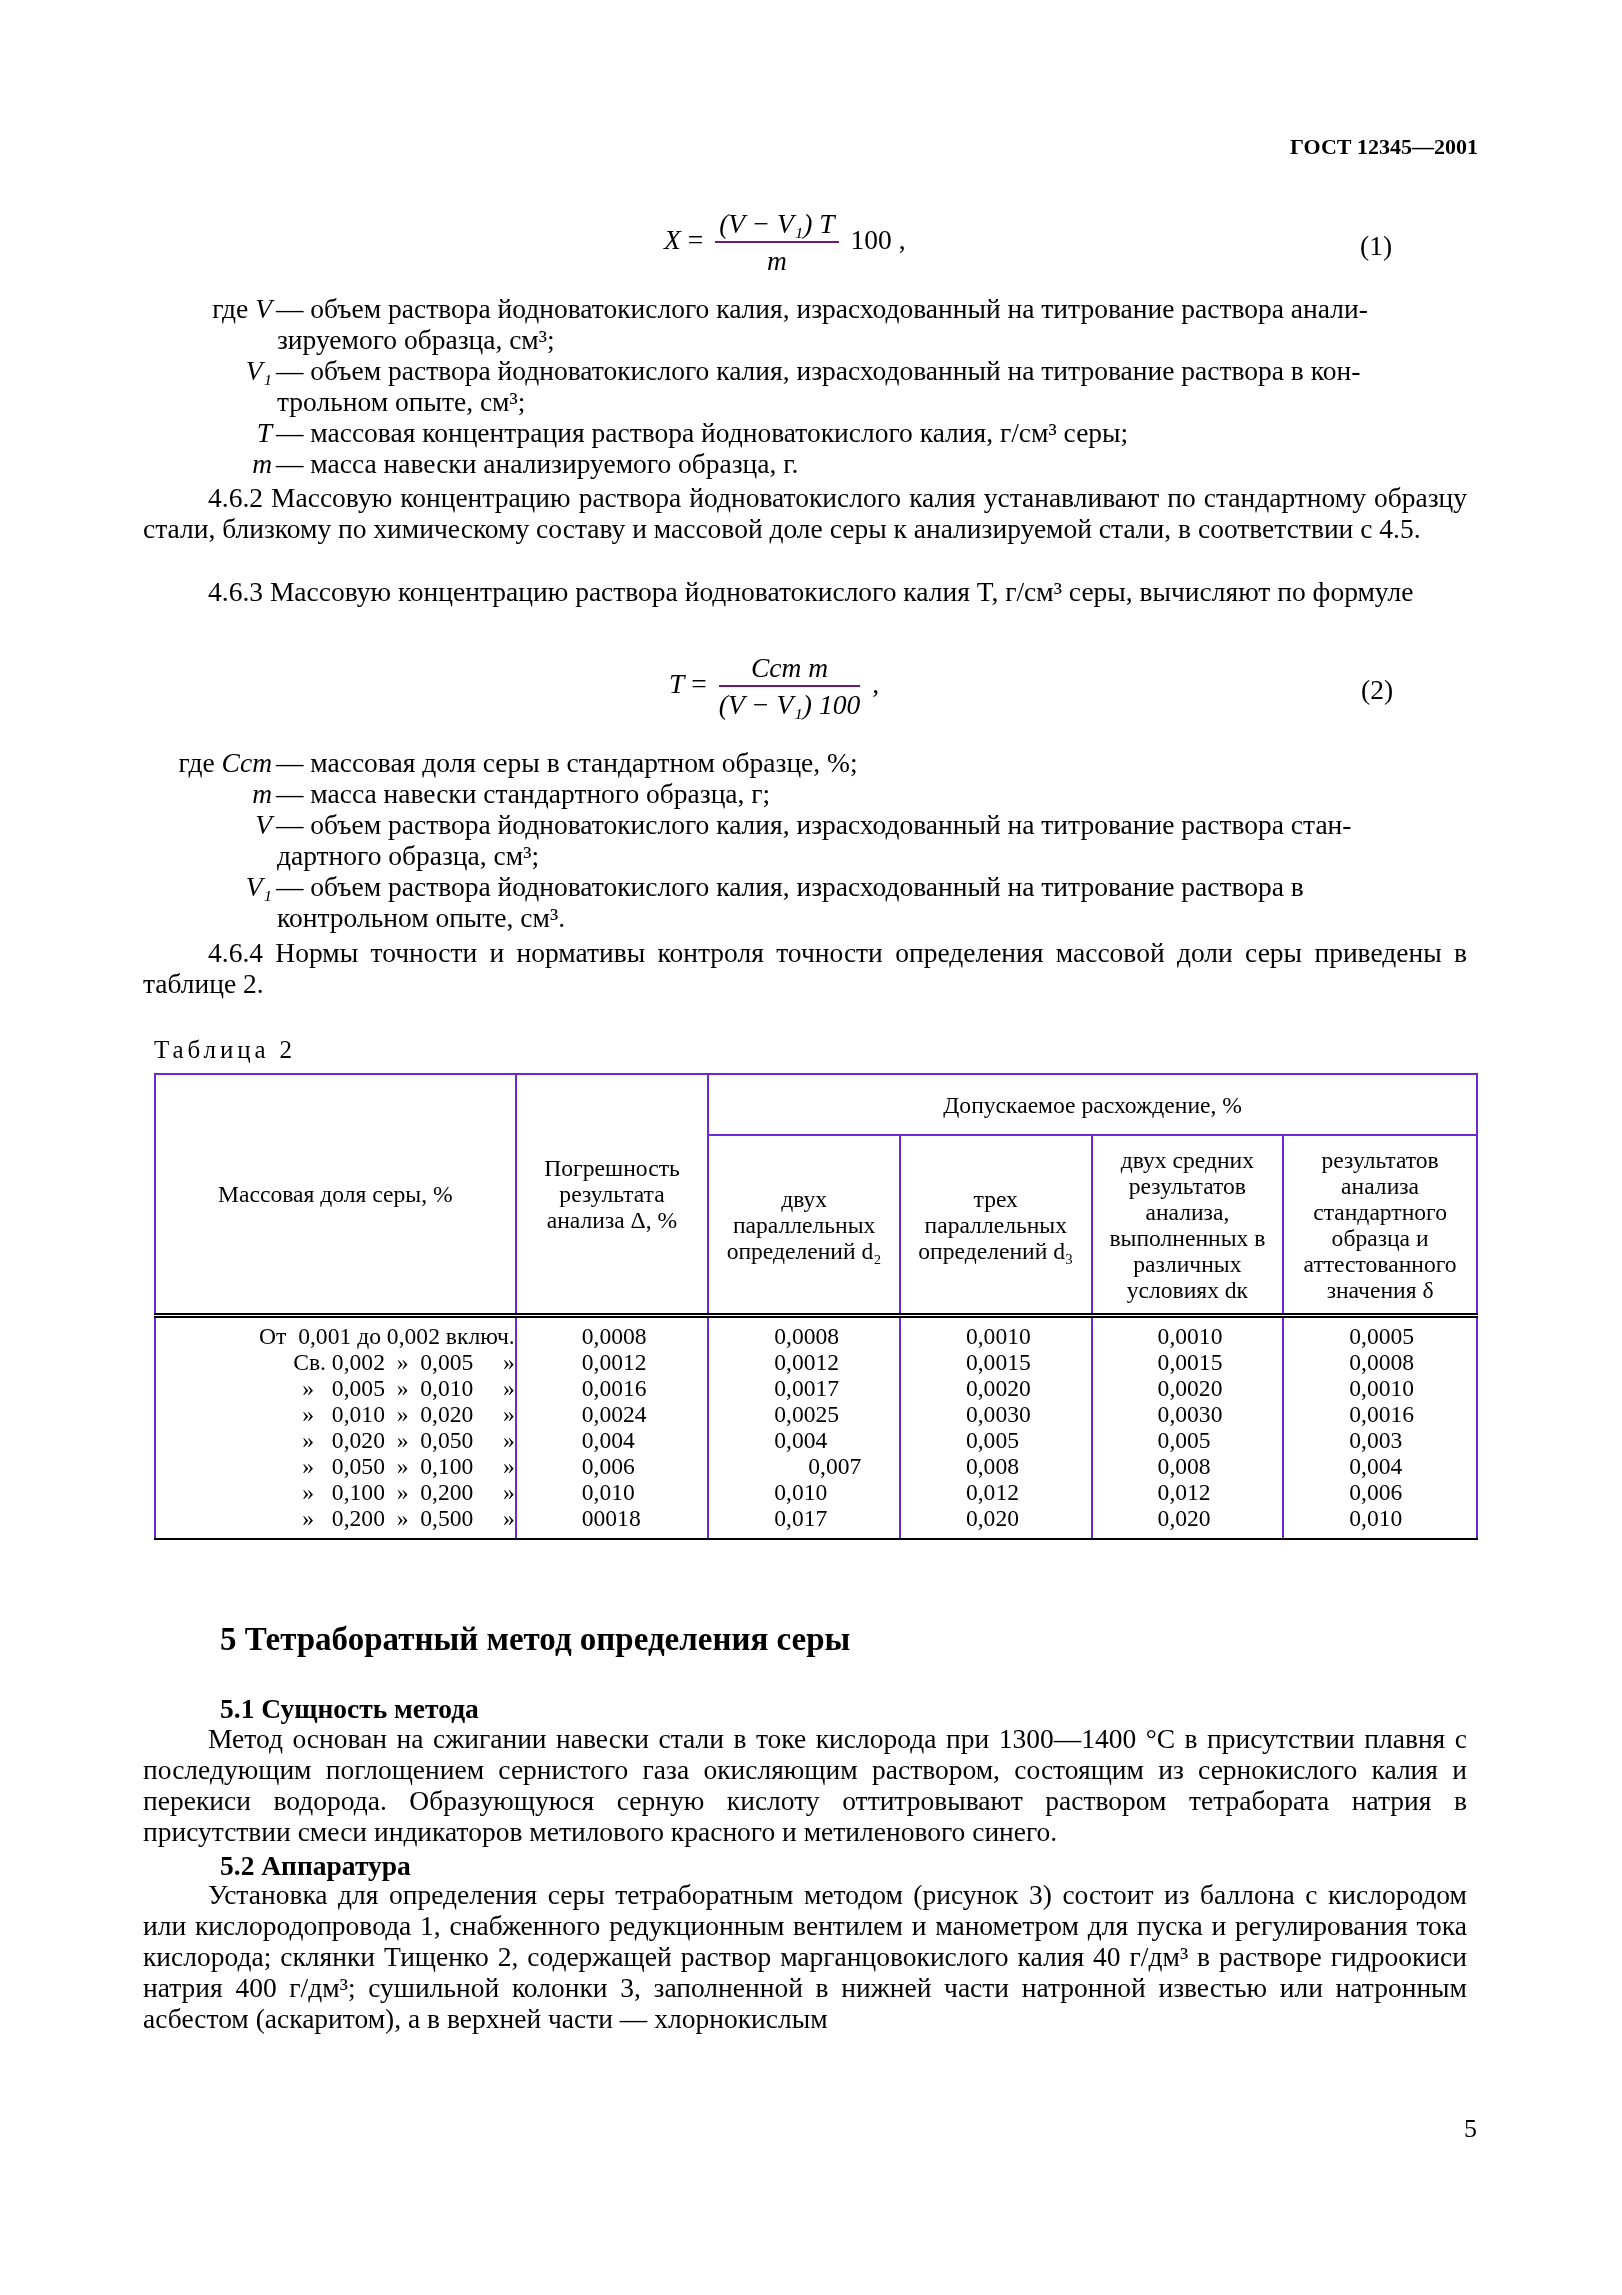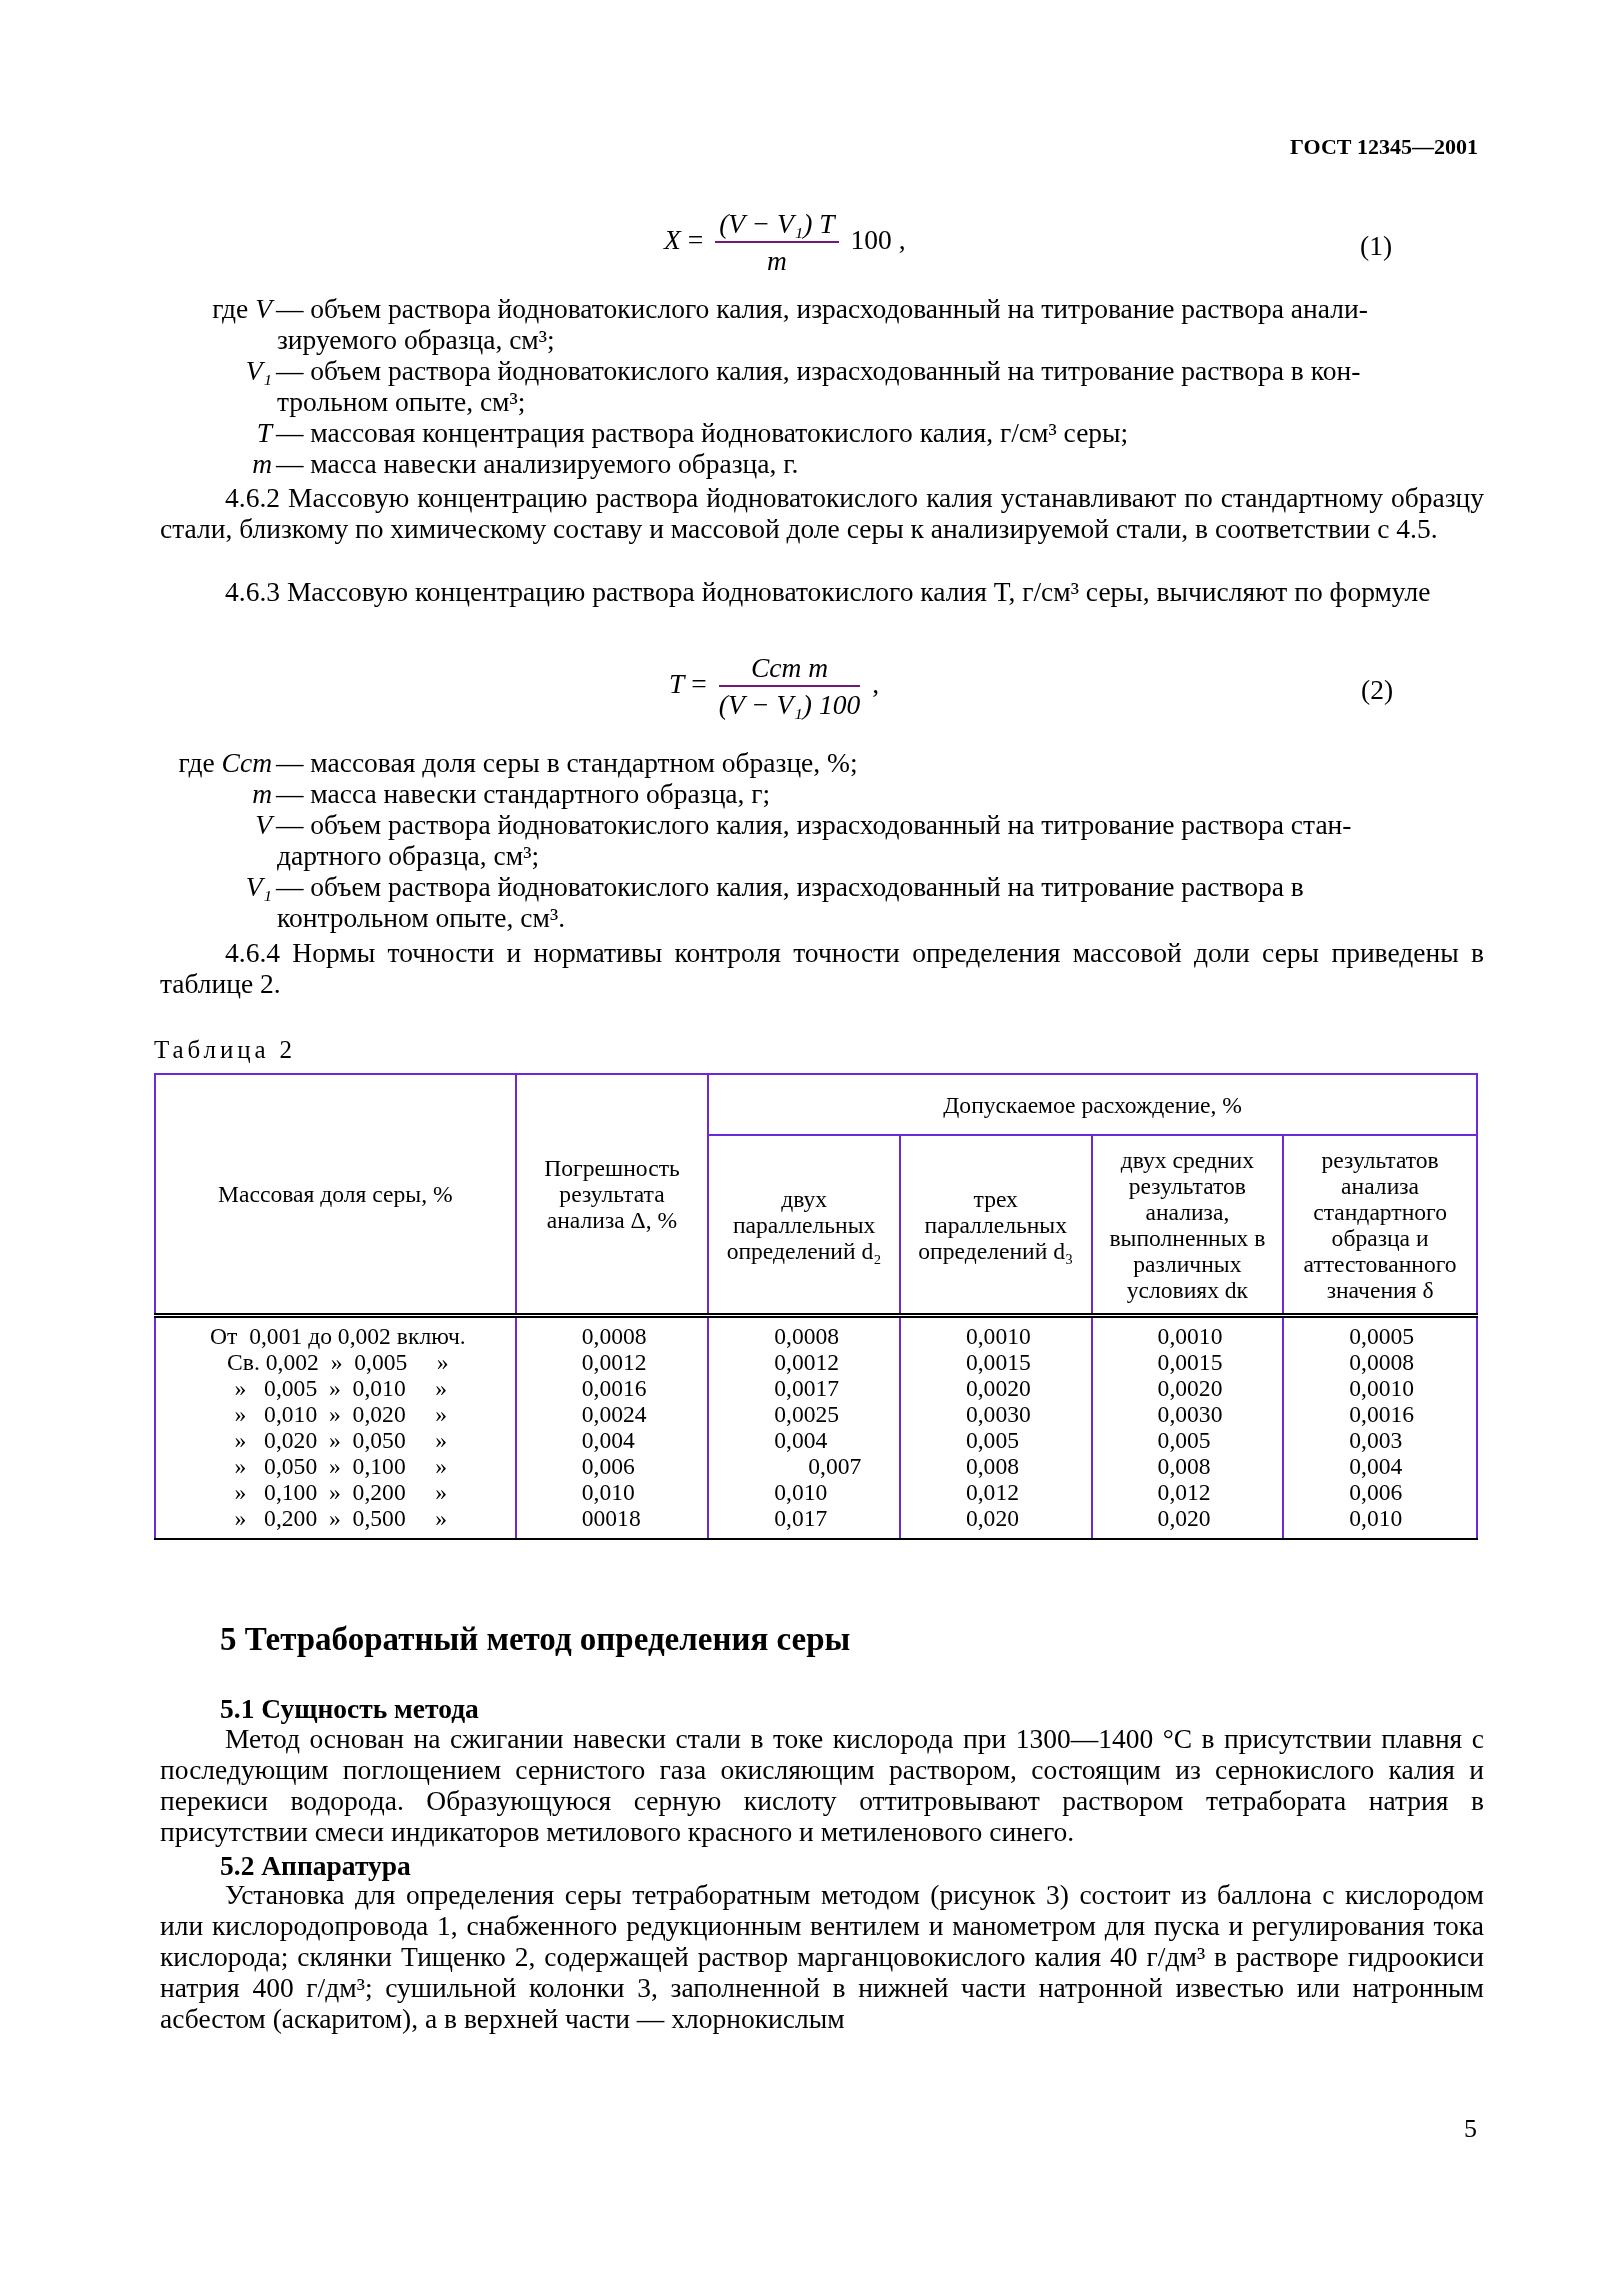--- a/index.html
+++ b/index.html
@@ -5,37 +5,37 @@
   html, body { margin:0; padding:0; background:#fff; }
   body { width:1622px; height:2295px; position:relative; font-family:"Liberation Serif", serif; color:#000; }
   .page { position:absolute; left:0; top:0; width:1622px; height:2295px; }
   .hdr { position:absolute; right:144px; top:134px; font-weight:bold; font-size:22px; }
   .formula { position:absolute; font-size:27.5px; }
   .formula .frac { display:inline-block; vertical-align:middle; text-align:center; margin:0 5.2px; }
   .formula .num { display:block; border-bottom:2px solid #701a75; padding:0 3.9px 1.3px; }
   .formula .den { display:block; padding-top:1.3px; }
   .formula i { font-style:italic; }
   .eqno { position:absolute; font-size:27.5px; }
-  .text { position:absolute; left:160px; width:1324px; font-size:27.5px; line-height:31px; text-align:justify; }
+  .text { position:absolute; left:143px; width:1324px; font-size:27.5px; line-height:31px; text-align:justify; }
   .indent { text-indent:65px; }
   .def { position:absolute; left:154px; width:1324px; font-size:27.5px; line-height:31px; }
   .def .row { display:flex; }
   .def .lbl { width:118px; text-align:right; padding-right:3.9px; flex:none; }
   .def .body { flex:1; text-align:justify; padding-left:0; }
   .def .cont { padding-left:123px; }
   .cap { position:absolute; left:154px; top:1036px; font-size:25px; letter-spacing:3.9px; }
   table.t2 { position:absolute; left:154px; top:1073px; width:1324px; border-collapse:collapse; font-size:23.6px; line-height:26px; }
   table.t2 td, table.t2 th { border:2px solid #6d28d9; font-weight:normal; text-align:center; vertical-align:middle; padding:0 11px; }
   table.t2 thead tr.r1 th { height:59px; }
   table.t2 thead tr.r2 th { height:177px; }
   table.t2 thead tr.r2 th, table.t2 thead tr.r1 th.span2 { border-bottom:5.9px double #000; }
   table.t2 tbody td { border-top:none; border-bottom:none; padding:0; }
   table.t2 tbody tr:first-child td { padding-top:5.2px; }
   table.t2 tbody tr:last-child td { border-bottom:2.6px solid #000; padding-bottom:6.5px; }
-  table.t2 tbody td.range { text-align:center; padding-left:5px; white-space:pre; }
+  table.t2 tbody td.range { text-align:right; padding-left:5px; white-space:pre; }
   table.t2 tbody td.val { text-align:left; padding-left:0; }
   .h1 { position:absolute; left:220px; top:1621px; font-size:33px; font-weight:bold; }
   .h2 { position:absolute; left:220px; font-size:27.5px; font-weight:bold; }
   .pageno { position:absolute; right:145px; top:2114px; font-size:26px; }
 </style>
 </head>
 <body>
 
 <div class="page">
 

